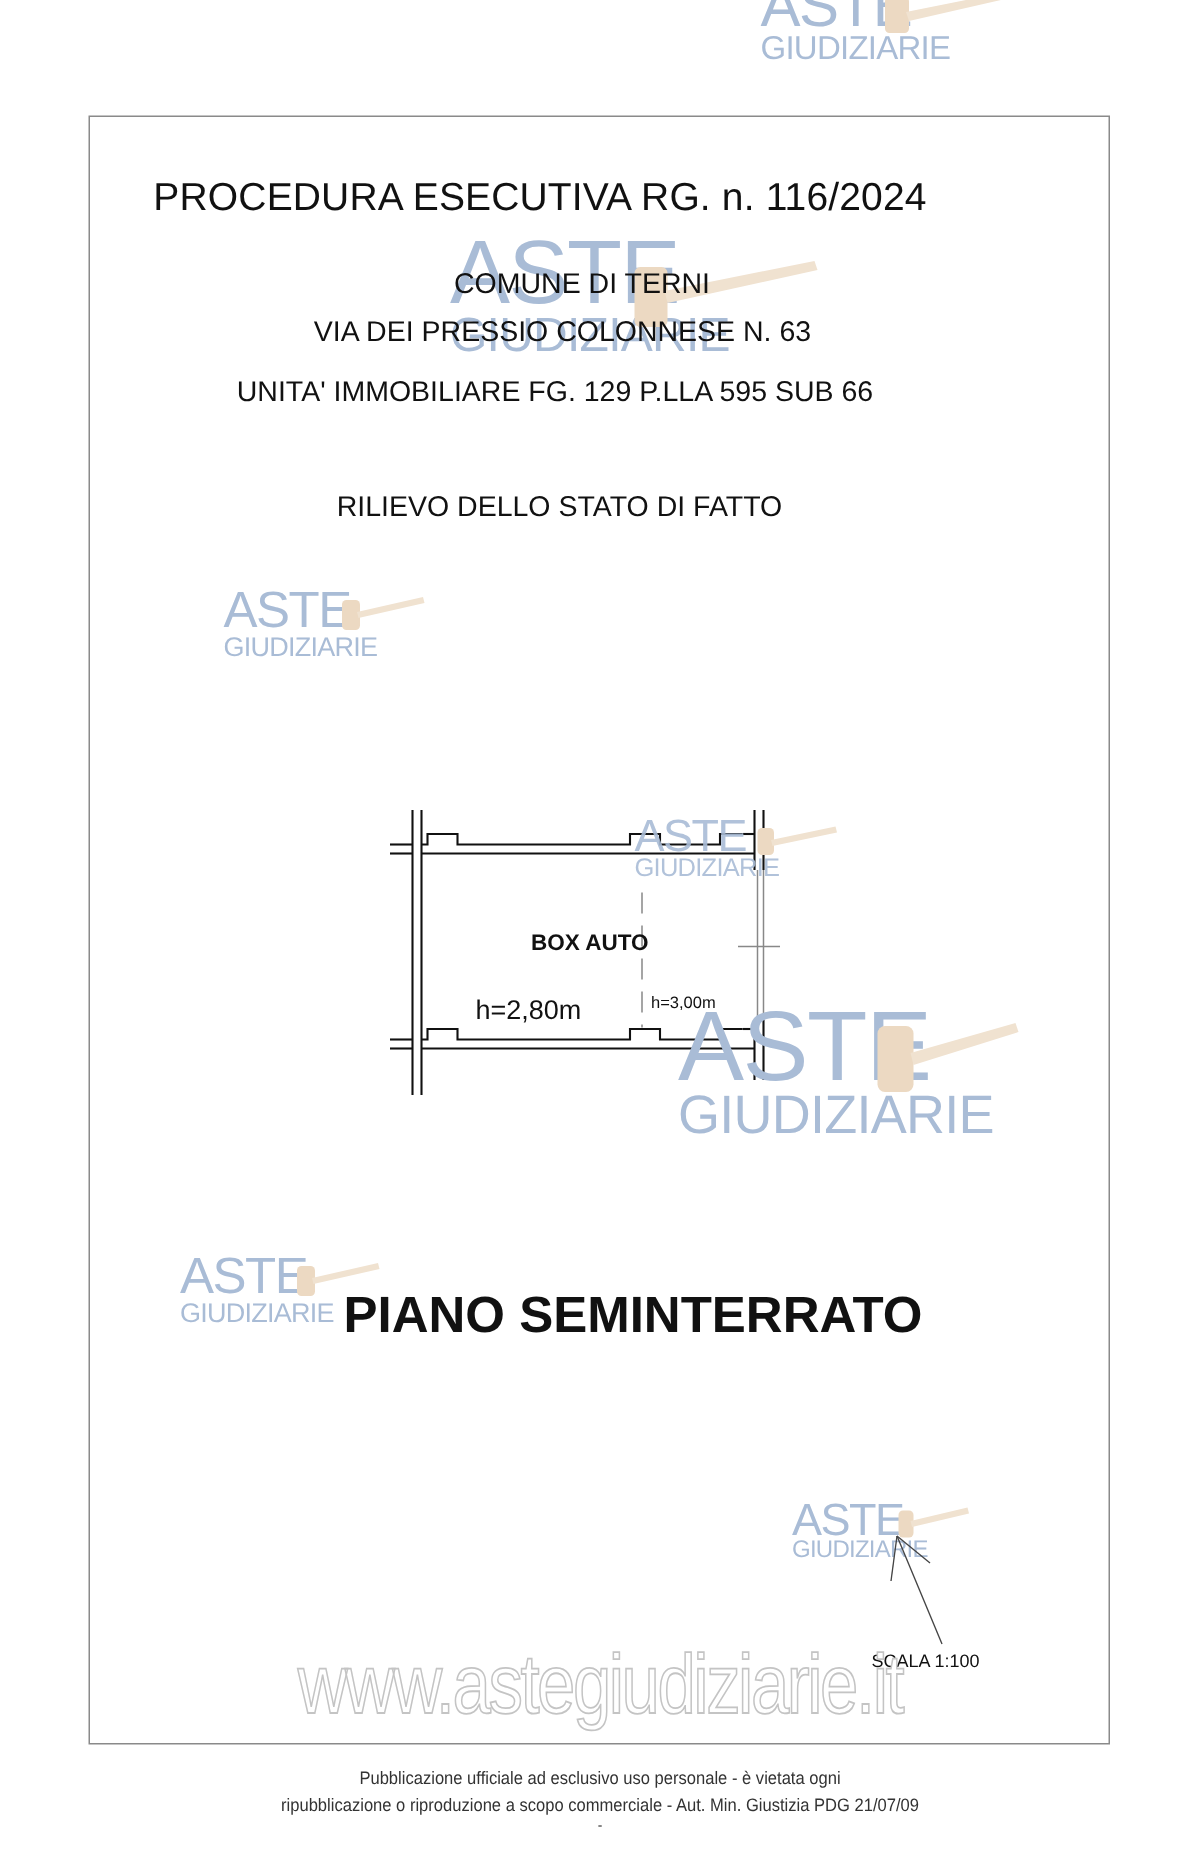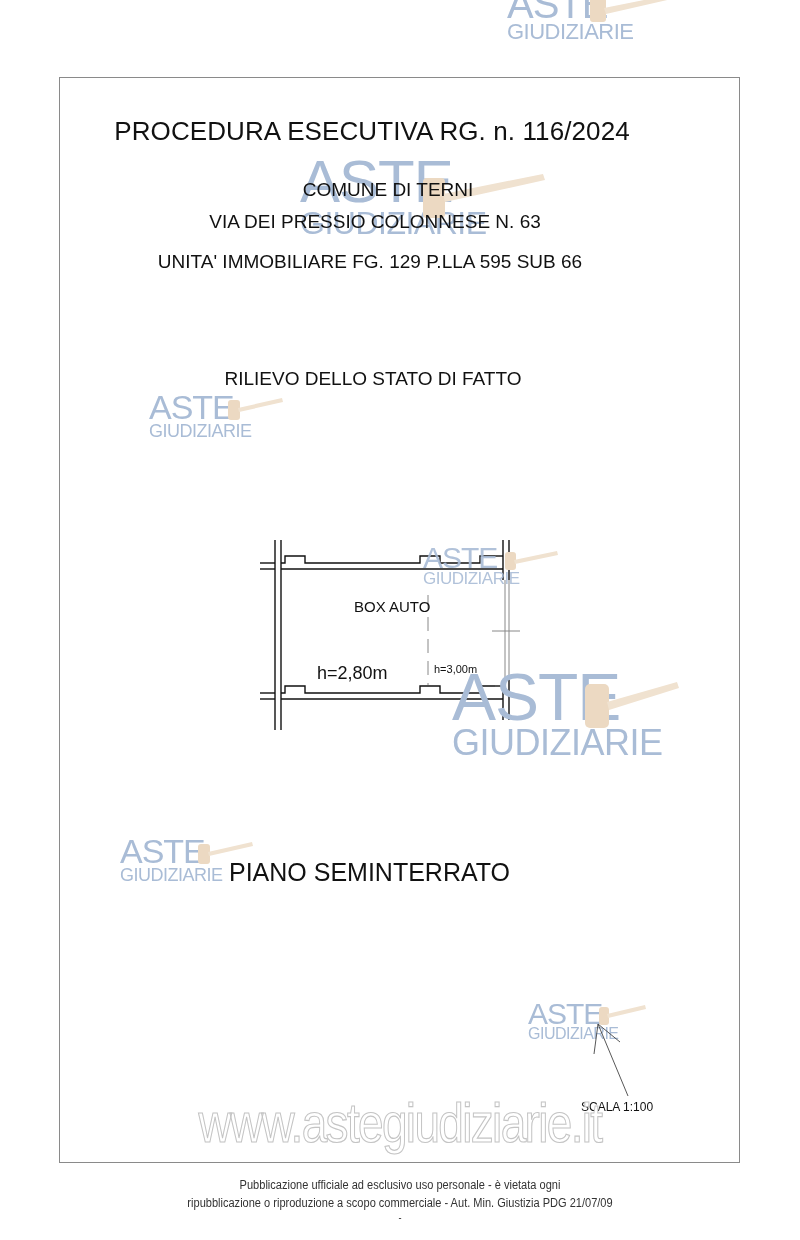--- a/index.html
+++ b/index.html
@@ -2,21 +2,21 @@
 <html><head>
 <meta charset="utf-8">
 <style>
   html, body { margin: 0; padding: 0; background: #ffffff; }
   body { width: 800px; height: 1240px; position: relative; overflow: hidden;
          font-family: "Liberation Sans", sans-serif; color: #111; }
   .abs { position: absolute; }
   .frame { position: absolute; left: 59px; top: 77px; width: 681px; height: 1086px;
            border: 1px solid #8a8a8a; box-sizing: border-box; }
   .center { text-align: center; white-space: nowrap; }
-  .title { font-size: 26px; left: 16px; width: 712px; top: 116px; letter-spacing: 0.1px; }
+  .title { font-size: 26px; left: 4px; width: 712px; top: 116px; letter-spacing: 0.1px; }
   .sub { font-size: 19px; }
   .wm { position: absolute; font-family: "Liberation Sans", sans-serif; color: #a9bcd6;
         line-height: 0.9; font-weight: normal; }
   .wm .a { display: block; letter-spacing: -1px; }
   .wm .g { display: block; letter-spacing: -0.5px; }
   .big-url { position: absolute; left: 150px; top: 1090px; width: 500px; text-align: center;
              font-size: 56px; color: #ffffff; letter-spacing: -2px;
              -webkit-text-stroke: 1.2px #c4c4c4; transform: scaleX(0.82); transform-origin: center; }
   .footer { position: absolute; left: 0; width: 800px; text-align: center; font-size: 12px;
             color: #333; transform: scaleX(0.92); }
@@ -44,21 +44,21 @@
 </div>
 <svg style="left:423px; top:168px;" width="130" height="50">
   <rect x="0" y="10" width="22" height="40" rx="4" fill="#ecd9c2"></rect>
   <path d="M20 26 L120 6 L122 12 L22 34 Z" fill="#f0e2d0"></path>
 </svg>
 
 <div class="abs center sub" style="left:230px; width:316px; top:179px;">COMUNE DI TERNI</div>
 <div class="abs center sub" style="left:180px; width:390px; top:211px;text-align:center;">VIA DEI PRESSIO COLONNESE N. 63</div>
 <div class="abs center sub" style="left:140px; width:460px; top:251px;text-align:center;">UNITA' IMMOBILIARE FG. 129 P.LLA 595 SUB 66</div>
 
-<div class="abs center sub" style="left:200px; width:346px; top:328px;margin-top:40px;">RILIEVO DELLO STATO DI FATTO</div>
+<div class="abs center sub" style="left:200px; width:346px; top:328px;">RILIEVO DELLO STATO DI FATTO</div>
 
 <div class="wm" style="left:149px; top:392px;">
   <span class="a" style="font-size:34px;">ASTE</span>
   <span class="g" style="font-size:18px;">GIUDIZIARIE</span>
 </div>
 <svg style="left:228px; top:396px;" width="60" height="28">
   <rect x="0" y="4" width="12" height="20" rx="3" fill="#ecd9c2"></rect>
   <path d="M10 12 L54 2 L55 6 L11 16 Z" fill="#f0e2d0"></path>
 </svg>
 
@@ -89,21 +89,21 @@
   </g>
   <g stroke="#888" stroke-width="1" fill="none">
 
     <line x1="250" y1="45" x2="250" y2="145"></line>
     <line x1="254" y1="45" x2="254" y2="145"></line>
     <line x1="237" y1="96" x2="265" y2="96"></line>
 
     <line x1="173" y1="60" x2="173" y2="150" stroke-dasharray="14,8"></line>
   </g>
 </svg>
-<div class="abs" style="left:354px; top:598px; font-size:15px;">BOX AUTO</div>
+<div class="abs" style="left:354px; top:620px; font-size:15px;font-weight:bold;">BOX AUTO</div>
 <div class="abs" style="left:317px; top:663px; font-size:18px;">h=2,80m</div>
 <div class="abs" style="left:434px; top:663px; font-size:11px;">h=3,00m</div>
 
 <div class="wm" style="left:423px; top:544px; opacity:0.9;">
   <span class="a" style="font-size:30px;">ASTE</span>
   <span class="g" style="font-size:17px;">GIUDIZIARIE</span>
 </div>
 <svg style="left:505px; top:548px;" width="60" height="28">
   <rect x="0" y="4" width="11" height="18" rx="3" fill="#ecd9c2"></rect>
   <path d="M9 12 L52 3 L53 7 L10 16 Z" fill="#f0e2d0"></path>
@@ -119,21 +119,21 @@
 </svg>
 
 <div class="wm" style="left:120px; top:836px;">
   <span class="a" style="font-size:34px;">ASTE</span>
   <span class="g" style="font-size:18px;">GIUDIZIARIE</span>
 </div>
 <svg style="left:198px; top:840px;" width="60" height="28">
   <rect x="0" y="4" width="12" height="20" rx="3" fill="#ecd9c2"></rect>
   <path d="M10 12 L54 2 L55 6 L11 16 Z" fill="#f0e2d0"></path>
 </svg>
-<div class="abs" style="left:229px; top:858px; font-size:25px;">PIANO SEMINTERRATO</div>
+<div class="abs" style="left:229px; top:858px; font-size:34px;font-weight:bold;">PIANO SEMINTERRATO</div>
 
 <div class="wm" style="left:528px; top:1000px;">
   <span class="a" style="font-size:30px;">ASTE</span>
   <span class="g" style="font-size:16px;">GIUDIZIARIE</span>
 </div>
 <svg style="left:599px; top:1004px;" width="52" height="26">
   <rect x="0" y="3" width="10" height="18" rx="3" fill="#ecd9c2"></rect>
   <path d="M8 10 L46 1 L47 5 L9 14 Z" fill="#f0e2d0"></path>
 </svg>
 <svg style="left:590px; top:1020px;" width="50" height="80">

